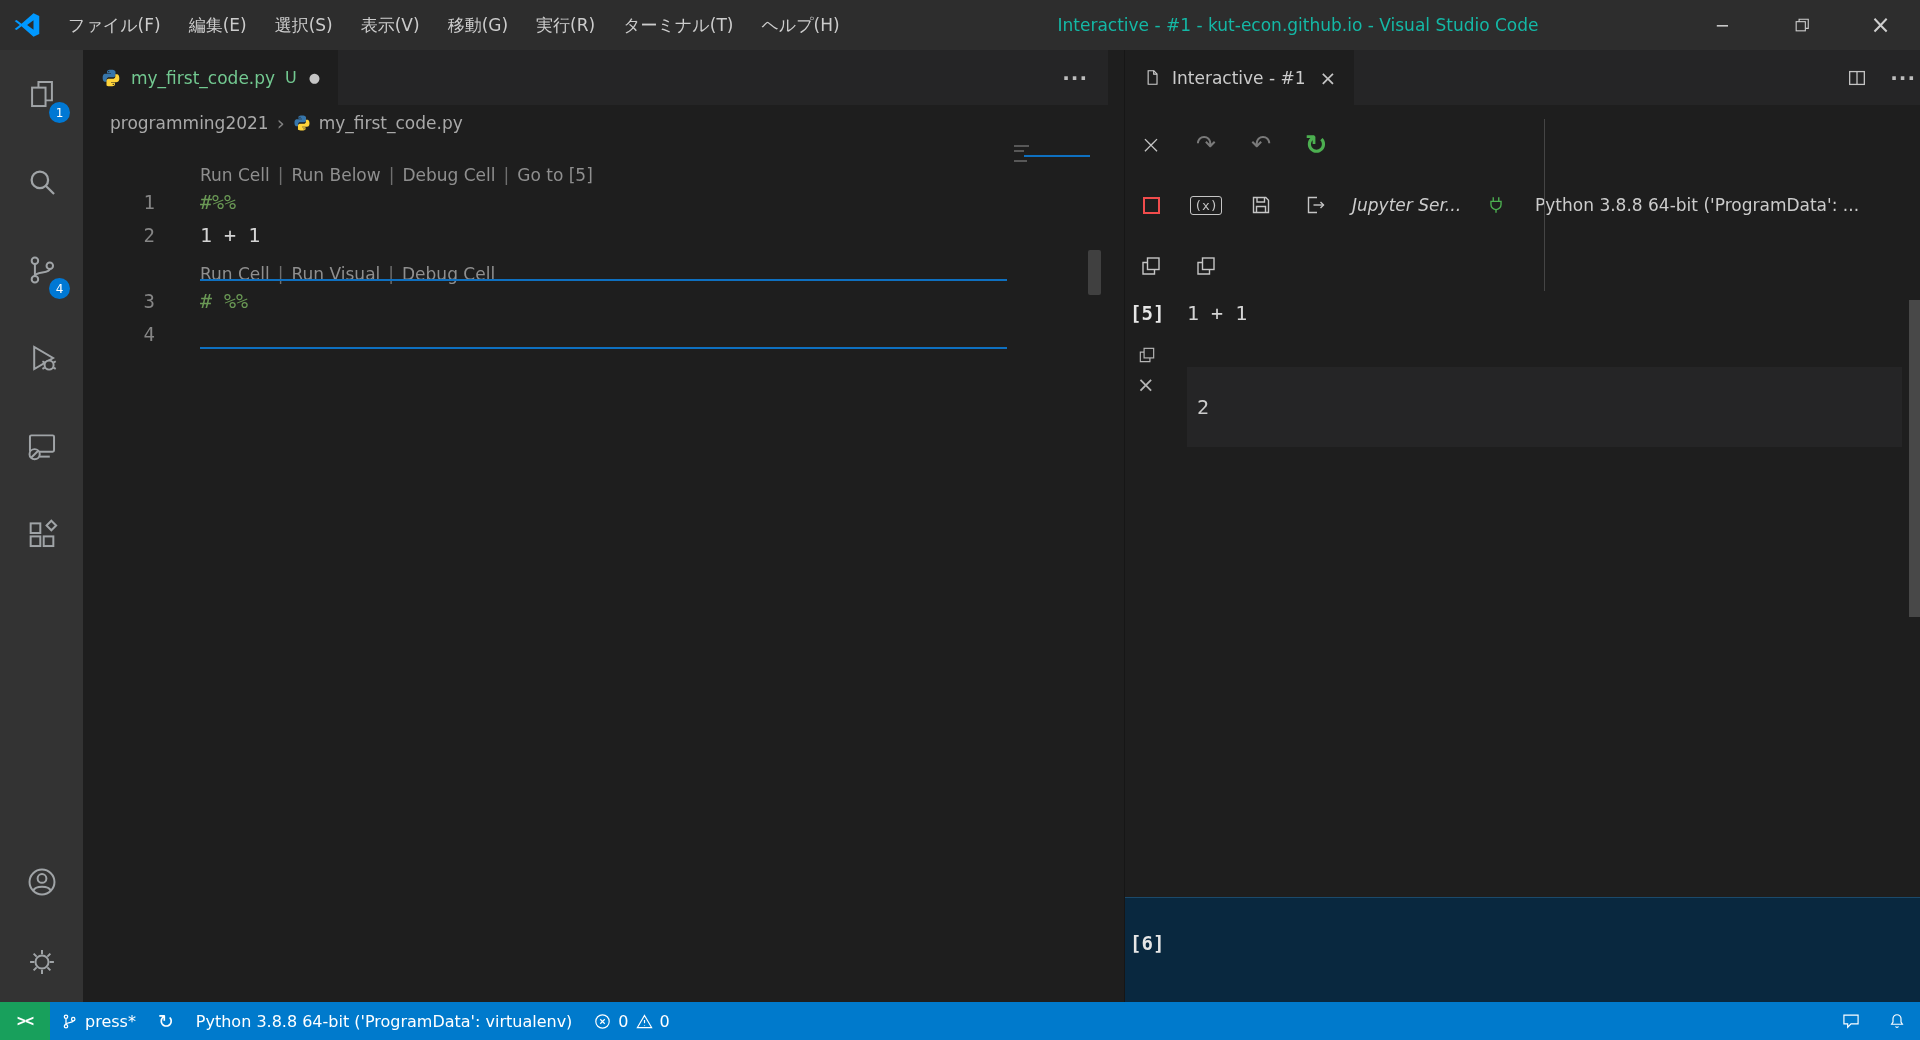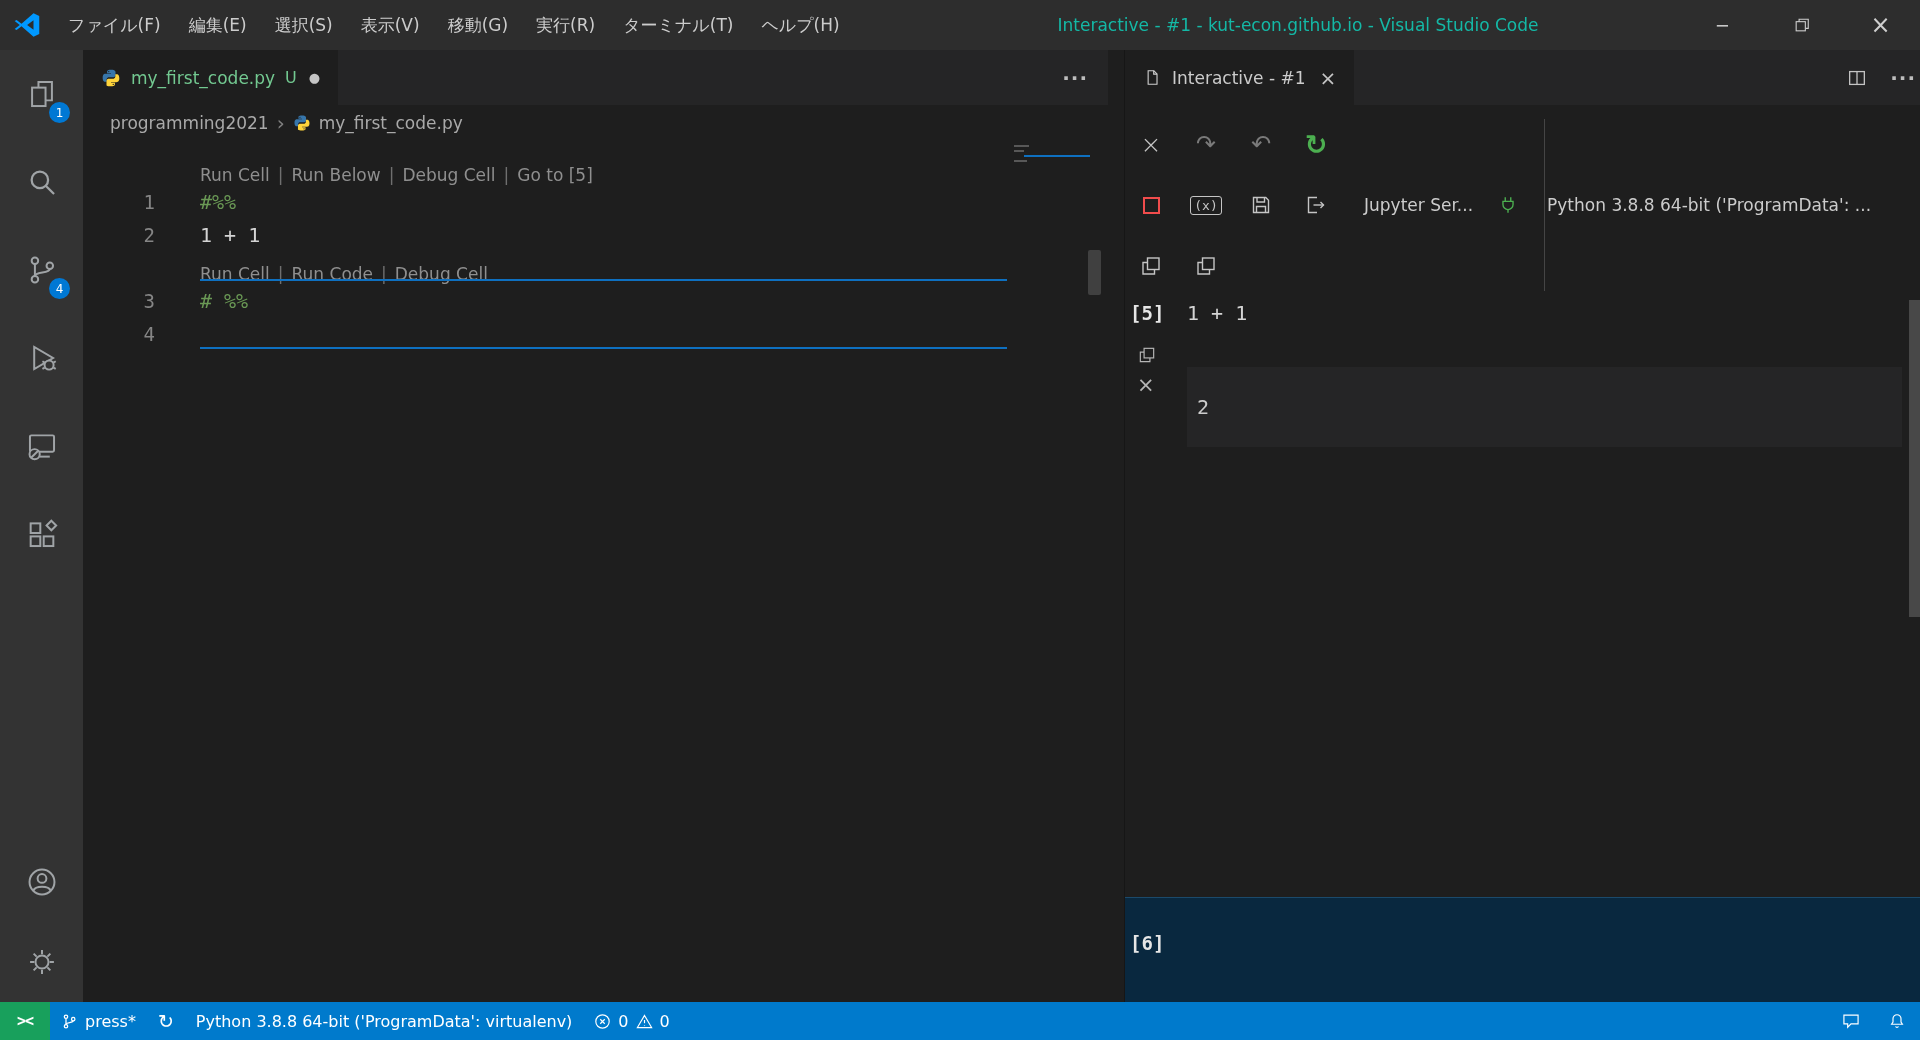--- a/index.html
+++ b/index.html
@@ -57,21 +57,21 @@
   .row1,.row3{height:60px;}
   .row2{height:62px;}
   .tb-icon{width:44px;height:44px;display:flex;align-items:center;justify-content:center;flex:none;color:#c5c5c5;}
   .tb-icon svg{width:24px;height:24px;}
   .glyph-x{font-size:25px;font-weight:300;color:#c5c5c5;}
   .glyph-arrow{font-size:24px;color:#7a7a7a;}
   .glyph-restart{font-size:27px;color:#4caf50;font-weight:bold;}
   .interrupt-box{width:17px;height:17px;border:2px solid #f14c4c;}
   .vars-box{border:1.6px solid #c5c5c5;border-radius:3px;font-size:13px;padding:1px 3px;color:#c5c5c5;font-family:"DejaVu Sans Mono","Liberation Mono",monospace;}
   .tb-text{font-size:17px;color:#cccccc;white-space:nowrap;}
-  .jupyter-label{margin-left:26px;}
+  .jupyter-label{margin-left:14px;font-style:italic;}
   .plug-icon{margin-left:24px;color:#4caf50;}
   .kernel-label{margin-left:28px;flex:1;min-width:0;overflow:hidden;}
   .tb-divider{position:absolute;left:419px;top:14px;width:1px;height:172px;background:#454545;}
 
   .iw-cell{position:absolute;top:193px;left:0;right:34px;display:flex;}
   .iw-gutter{width:62px;flex:none;display:flex;flex-direction:column;padding-left:5px;}
   .iw-prompt{font-family:"DejaVu Sans Mono","Liberation Mono",monospace;font-size:19px;font-weight:bold;color:#e6e6e6;height:30px;display:flex;align-items:center;}
   .iw-gutter-icon{height:30px;display:flex;align-items:center;color:#b6b6b6;margin-left:7px;}
   .iw-gutter-icon svg{width:20px;height:20px;}
   .iw-gutter-icon.first{margin-top:12px;}
@@ -244,21 +244,21 @@
       <span class="ln">1</span>
       <span class="code comment">#%%</span>
     </div>
     <div class="code-row">
       <span class="ln">2</span>
       <span class="code">1 + 1</span>
     </div>
     <div class="lens-row">
       <span>Run Cell</span>
       <span class="lens-sep">|</span>
-      <span>Run Code</span>
+      <span>Run Visual</span>
       <span class="lens-sep">|</span>
       <span>Debug Cell</span>
     </div>
     <div class="code-row">
       <span class="ln">3</span>
       <span class="code comment"># %%</span>
     </div>
     <div class="code-row">
       <span class="ln">4</span>
       <span class="code"></span>

